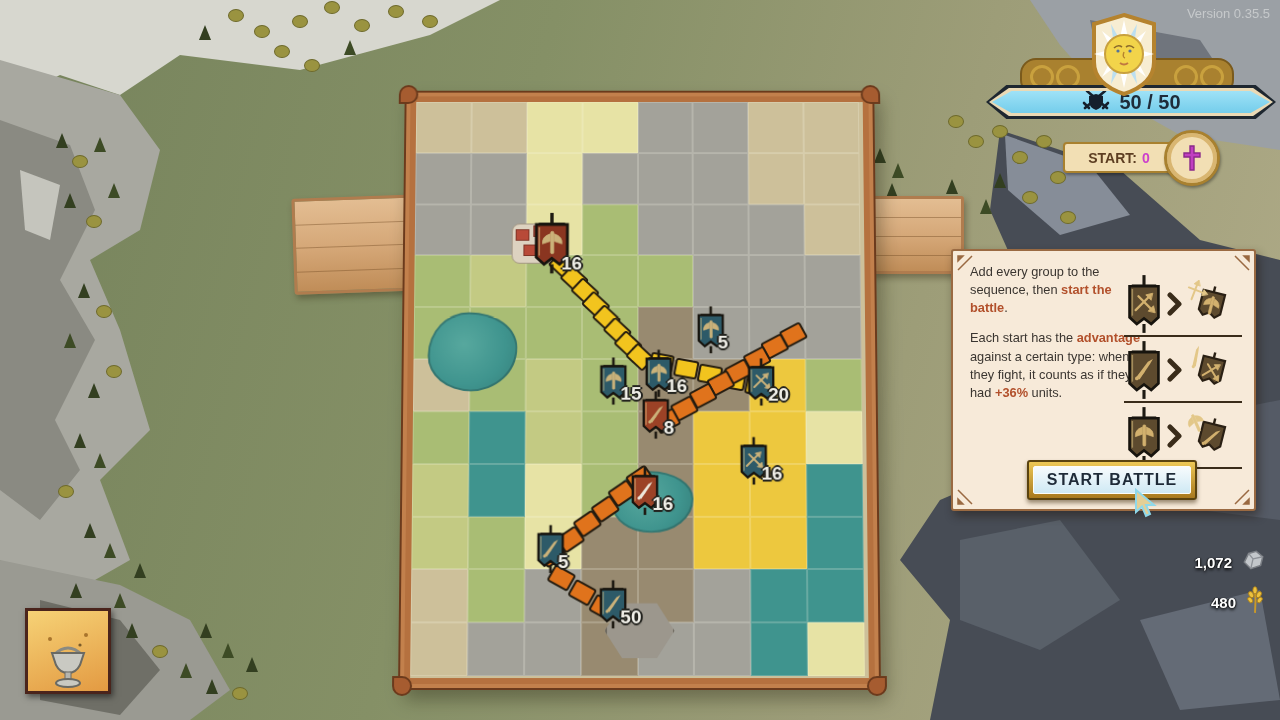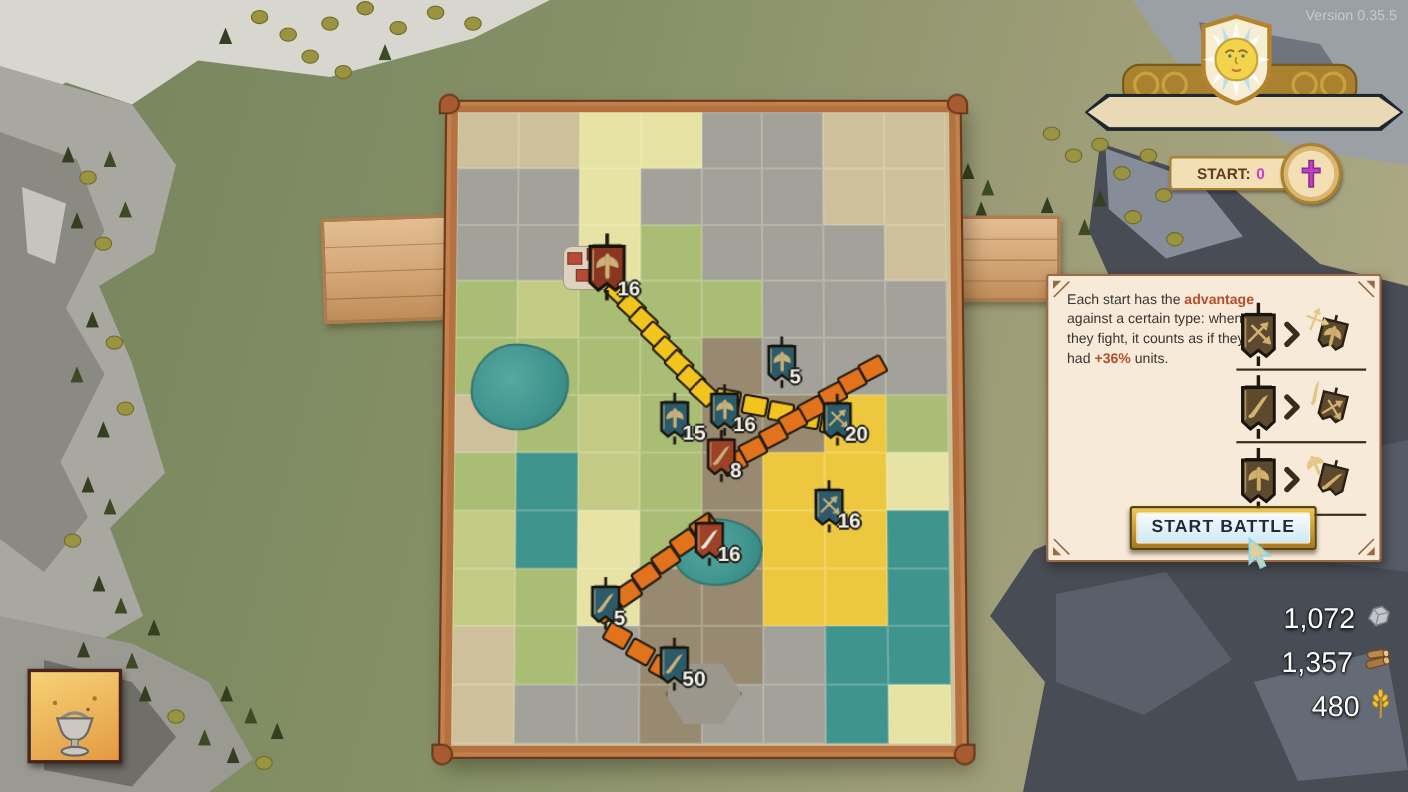--- a/index.html
+++ b/index.html
@@ -66,21 +66,21 @@
   .panel .accent{color:#b2502b;font-weight:700;}
   .matchups{position:absolute;right:12px;top:22px;width:118px;}
   .mrow{position:relative;height:62px;display:flex;align-items:center;gap:2px;border-bottom:2px solid #3a2c1a;margin-bottom:2px;}
   .start-btn{position:absolute;left:74px;top:209px;width:158px;padding:4px;background:linear-gradient(180deg,#edc856,#a8791e);
     border:2px solid #5a430f;border-radius:3px;cursor:pointer;box-shadow:0 3px 4px rgba(60,40,10,.5);}
   .start-btn .inner{background:linear-gradient(180deg,#f7fbfd,#cfe9f4);border:1px solid #fdfdf8;border-radius:2px;
     text-align:center;font-size:16px;font-weight:800;letter-spacing:1px;color:#1f2b38;padding:4px 0;}
   
   .resources{position:absolute;right:14px;top:542px;width:180px;}
   .res-row{display:flex;align-items:center;justify-content:flex-end;gap:8px;height:40px;}
-  .res-row .amt{font-size:26px;font-weight:400;color:#ffffff;
+  .res-row .amt{font-size:15px;font-weight:700;color:#ffffff;
     text-shadow:0 2px 3px rgba(0,0,0,.85),-1px 0 1px rgba(0,0,0,.6),1px 0 1px rgba(0,0,0,.6);}
   
   .portrait{position:absolute;left:25px;top:608px;width:80px;height:80px;border:3px solid #4a241c;
     background:linear-gradient(160deg,#f6d276,#e39a42);cursor:pointer;box-shadow:2px 3px 6px rgba(0,0,0,.5);
     display:flex;align-items:flex-end;justify-content:center;}
   .cursor{position:absolute;left:1133px;top:488px;z-index:40;}
 </style>
 </head>
 <body>
 
@@ -450,20 +450,34 @@
 
   <div class="version">Version 0.35.5</div>
   <div class="gold-wings">
     <i style="left:8px;"></i>
       <i style="left:34px;"></i>
       <i style="right:8px;"></i>
       <i style="right:34px;"></i>
   </div>
   <div class="capbar">
     <div class="mid"></div>
+    <div class="fill">
+      <span>
+        <svg width="30" height="24" viewBox="0 0 30 24">
+          <g stroke="#15202c" stroke-width="2.6" stroke-linecap="round">
+            <line x1="4" y1="20" x2="24" y2="3"></line>
+              <line x1="6" y1="3" x2="26" y2="20"></line>
+            <line x1="3" y1="15" x2="8" y2="20"></line>
+              <line x1="27" y1="15" x2="22" y2="20"></line>
+          </g>
+          <path d="M15,6 l7,2 v6 q0,5 -7,8 q-7,-3 -7,-8 v-6 Z" fill="#15202c"></path>
+        </svg>
+      </span>
+      <span>50 / 50</span>
+    </div>
   </div>
   <div class="sunshield">
     <svg width="76" height="84" viewBox="0 0 76 84">
       <path d="M38,3 L68,12 V50 Q68,72 38,82 Q8,72 8,50 V12 Z" fill="#f7edd2" stroke="#b5832e" stroke-width="4"></path>
       <g transform="translate(38,42)">
         <g fill="#ffffff">
           <polygon points="0,-34 5,-12 -5,-12"></polygon>
             <polygon points="0,34 5,12 -5,12"></polygon>
           <polygon points="-30,0 -11,-5 -11,5"></polygon>
             <polygon points="30,0 11,-5 11,5"></polygon>
@@ -511,20 +525,21 @@
     <div class="corner" style="left:2px;bottom:2px;transform:scaleY(-1);">
         <svg width="20" height="20">
           <path d="M3,17 L17,3 M3,3 L8,3 L3,8 Z" stroke="#9a6a42" stroke-width="1.5" fill="#9a6a42"></path>
         </svg>
       </div>
     <div class="corner" style="right:2px;bottom:2px;transform:scale(-1);">
         <svg width="20" height="20">
           <path d="M3,17 L17,3 M3,3 L8,3 L3,8 Z" stroke="#9a6a42" stroke-width="1.5" fill="#9a6a42"></path>
         </svg>
       </div>
+    <p><span>Add every group to the sequence, then </span><span class="accent">start the battle</span><span>.</span></p>
     <p><span>Each start has the </span><span class="accent">advantage</span><span> against a certain type: when they fight, it counts as if they had </span><span class="accent">+36%</span><span> units.</span></p>
     <div class="matchups" id="matchups">
         <div class="mrow">
           <svg width="40" height="58" viewBox="0 0 36 52">
     <rect x="16.6" y="0" width="2.8" height="12" fill="#1e1a12"></rect>
     <rect x="7" y="8.4" width="22" height="2.6" fill="#1e1a12"></rect>
     <path d="M5,10 h26 v28 l-6.5,6 -6.5,-5 -6.5,5 L5,38 Z" fill="#5d4a2e" stroke="#17140e" stroke-width="2.4"></path>
     <path d="M7.5,12.5 v24" stroke="rgba(220,195,130,.55)" stroke-width="1.4" fill="none"></path>
     <g transform="translate(6,13)">
               <g stroke="#d2b06e" stroke-width="2.1" fill="#d2b06e" stroke-linecap="round">
@@ -648,31 +663,20 @@
 
   <div class="resources" id="resources">
       <div class="res-row">
         <span class="amt">1,072</span>
         <span><svg width="26" height="26" viewBox="0 0 24 24">
             <path d="M4,14 L8,6 L15,4 L21,9 L19,17 L10,20 Z" fill="#c3c7cb" stroke="#7a7e84" stroke-width="1.4"></path>
             <path d="M8,6 L12,11 L10,20 M12,11 L21,9" stroke="#8e9298" stroke-width="1.2" fill="none"></path>
           </svg></span>
       </div>
       <div class="res-row">
-        <span class="amt">1,357</span>
-        <span><svg width="28" height="26" viewBox="0 0 26 24">
-            <g transform="rotate(-14 13 12)">
-              <rect x="3" y="11" width="18" height="6.5" rx="3" fill="#a87840" stroke="#6e4a22" stroke-width="1.2"></rect>
-              <ellipse cx="20.5" cy="14.2" rx="2.6" ry="3.2" fill="#e0bc80" stroke="#6e4a22"></ellipse>
-              <rect x="6" y="4" width="16" height="6" rx="3" fill="#b98a4e" stroke="#6e4a22" stroke-width="1.2" transform="rotate(6 14 7)"></rect>
-              <ellipse cx="21.6" cy="8.4" rx="2.4" ry="2.9" fill="#e8c98e" stroke="#6e4a22"></ellipse>
-            </g>
-          </svg></span>
-      </div>
-      <div class="res-row">
         <span class="amt">480</span>
         <span><svg width="22" height="28" viewBox="0 0 20 26">
             <path d="M10,25 Q11,14 10,4" stroke="#c9992a" stroke-width="1.8" fill="none"></path>
             <g fill="#ecc23e" stroke="#a87c18" stroke-width="0.8">
               <ellipse cx="10" cy="4" rx="2" ry="3.4"></ellipse>
               <ellipse cx="6.4" cy="8" rx="2" ry="3.2" transform="rotate(-32 6.4 8)"></ellipse>
               <ellipse cx="13.6" cy="8" rx="2" ry="3.2" transform="rotate(32 13.6 8)"></ellipse>
               <ellipse cx="5.6" cy="13" rx="1.9" ry="3" transform="rotate(-38 5.6 13)"></ellipse>
               <ellipse cx="14.4" cy="13" rx="1.9" ry="3" transform="rotate(38 14.4 13)"></ellipse>
             </g>

